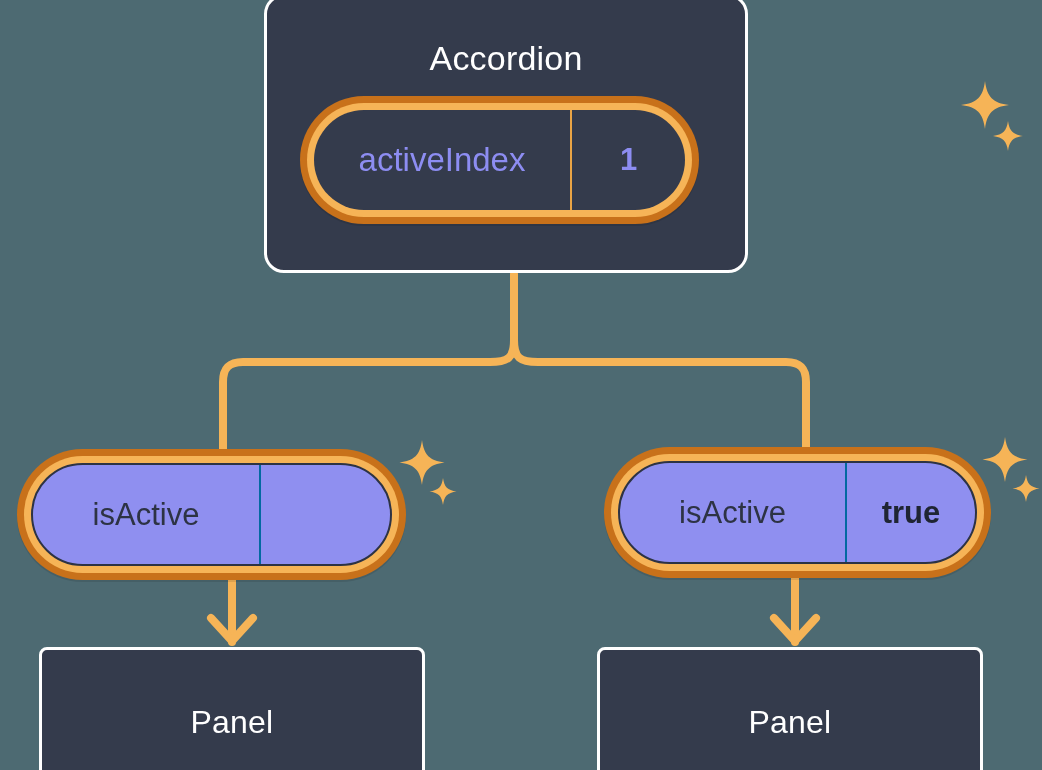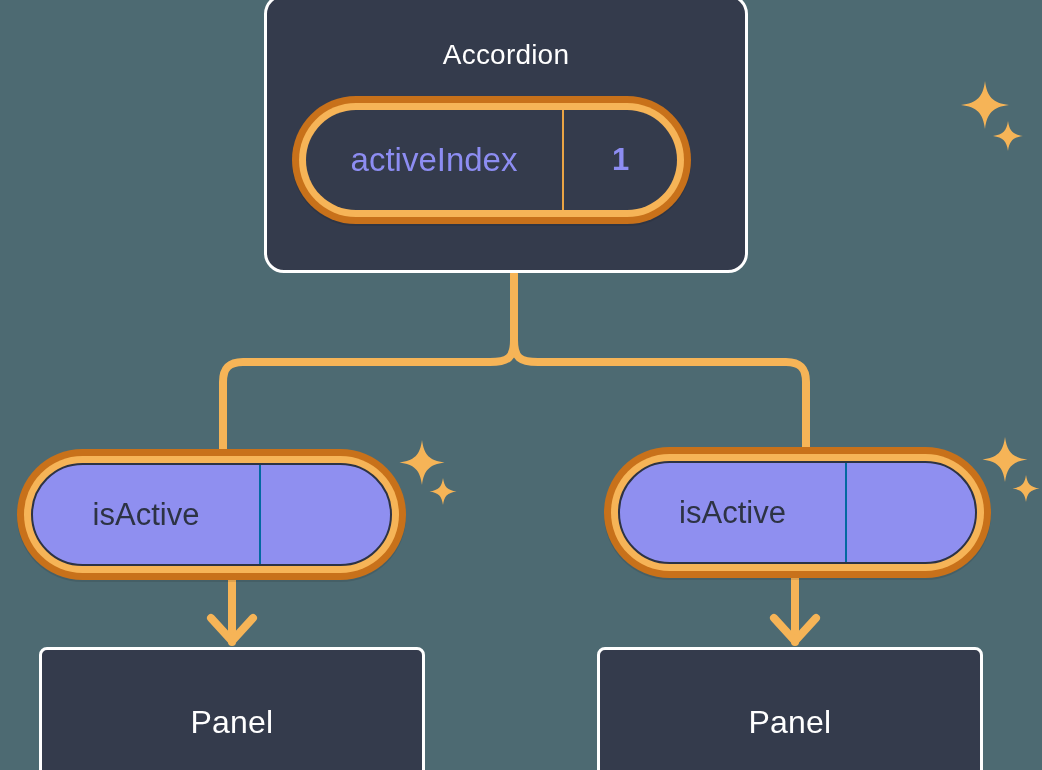--- a/index.html
+++ b/index.html
@@ -30,21 +30,21 @@
   
   .card {
     position: absolute;
     box-sizing: border-box;
     background: #343b4c;
     border: 3px solid #ffffff;
     border-radius: 18px;
   }
   .card-title {
     color: #ffffff;
-    font-size: 28px;
+    font-size: 34px;
     font-weight: 400;
     letter-spacing: 0.2px;
     text-align: center;
     white-space: nowrap;
   }
 
   #accordion-card {
     left: 264px;
     top: -6px;
     width: 484px;
@@ -93,21 +93,21 @@
   }
   .pill-key, .pill-val {
     display: flex;
     align-items: center;
     justify-content: center;
     box-sizing: border-box;
     white-space: nowrap;
   }
 
   
-  #pill-active-index { left: 292px; top: 96px; width: 399px; height: 128px; }
+  #pill-active-index { left: 300px; top: 96px; width: 399px; height: 128px; }
   #pill-active-index .pill-inner {
     background: #343b4c;
     border: 0;
   }
   #pill-active-index .pill-key {
     flex: 0 0 258px;
     color: #8d8df2;
     font-size: 33px;
     border-right: 2px solid #e9a445;
   }
@@ -213,20 +213,21 @@
     <svg width="64" height="72" viewBox="0 0 64 72">
       <path d="M26 0 C28 15, 33.5 20.5, 48.5 22.5 C33.5 24.5, 28 30, 26 45 C24 30, 18.5 24.5, 3.5 22.5 C18.5 20.5, 24 15, 26 0 Z" fill="#f6b457"></path>
       <path d="M47 38 C48.3 47, 51.5 50.2, 60.5 51.5 C51.5 52.8, 48.3 56, 47 65 C45.7 56, 42.5 52.8, 33.5 51.5 C42.5 50.2, 45.7 47, 47 38 Z" fill="#f6b457"></path>
     </svg>
   </div>
 
   <div class="pill-outer pill-lavender" id="pill-is-active-true">
     <div class="pill-mid">
       <div class="pill-inner">
         <div class="pill-key">isActive</div>
+        <div class="pill-val">true</div>
       </div>
     </div>
   </div>
   <div class="sparkle-group" id="sparkle-true-pill">
     <svg width="62" height="72" viewBox="0 0 62 72">
       <path d="M25 0 C27 15, 32.5 20.5, 47.5 22.5 C32.5 24.5, 27 30, 25 45 C23 30, 17.5 24.5, 2.5 22.5 C17.5 20.5, 23 15, 25 0 Z" fill="#f6b457"></path>
       <path d="M46 38 C47.3 47, 50.5 50.2, 59.5 51.5 C50.5 52.8, 47.3 56, 46 65 C44.7 56, 41.5 52.8, 32.5 51.5 C41.5 50.2, 44.7 47, 46 38 Z" fill="#f6b457"></path>
     </svg>
   </div>
 

